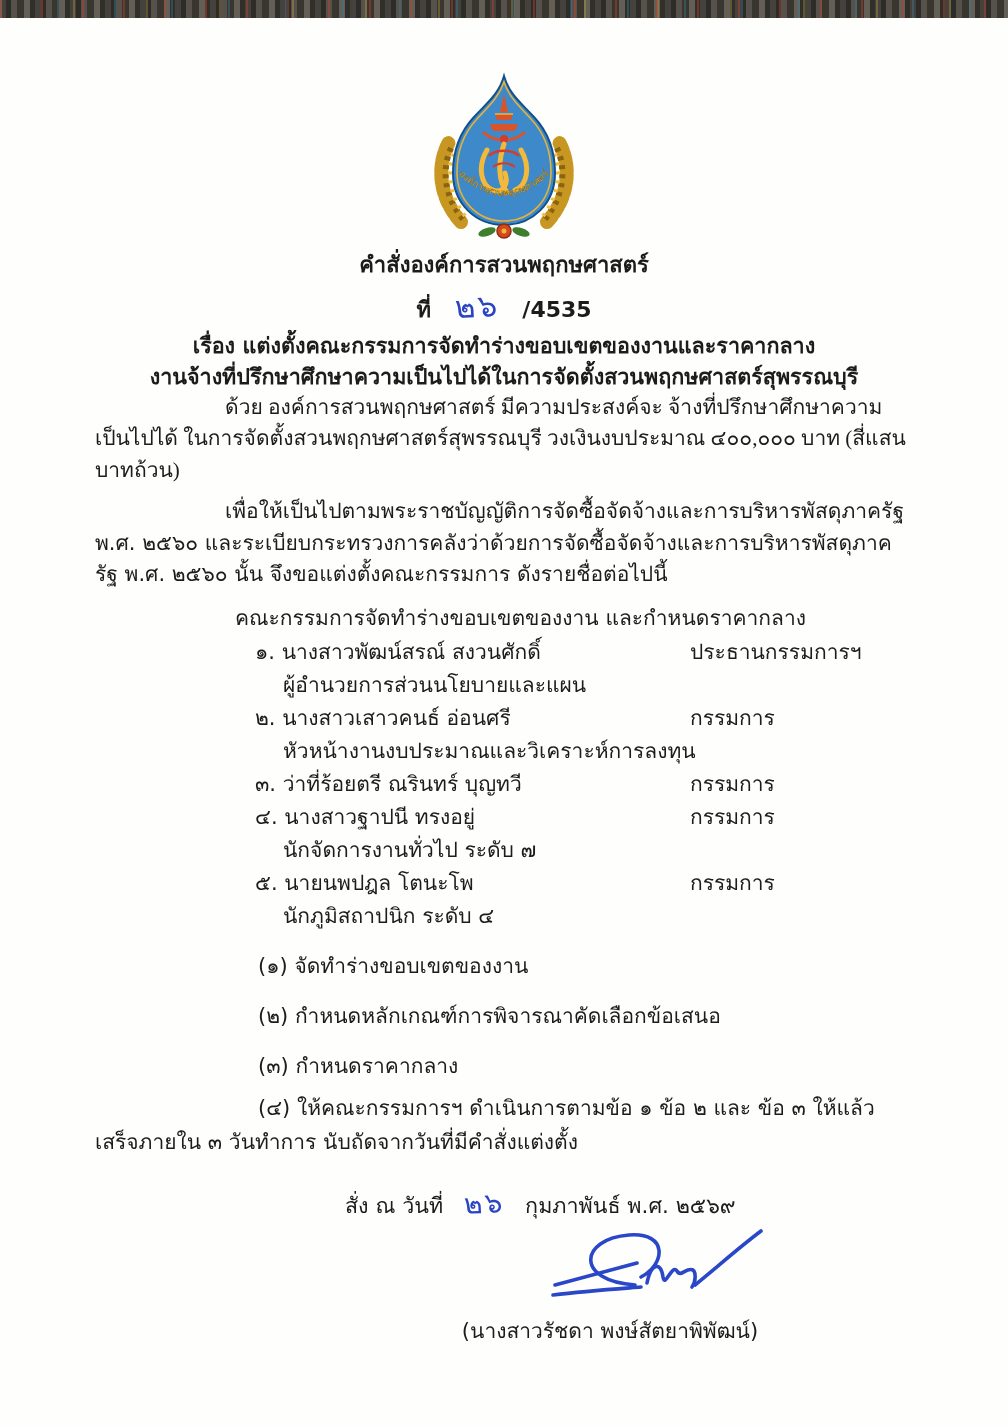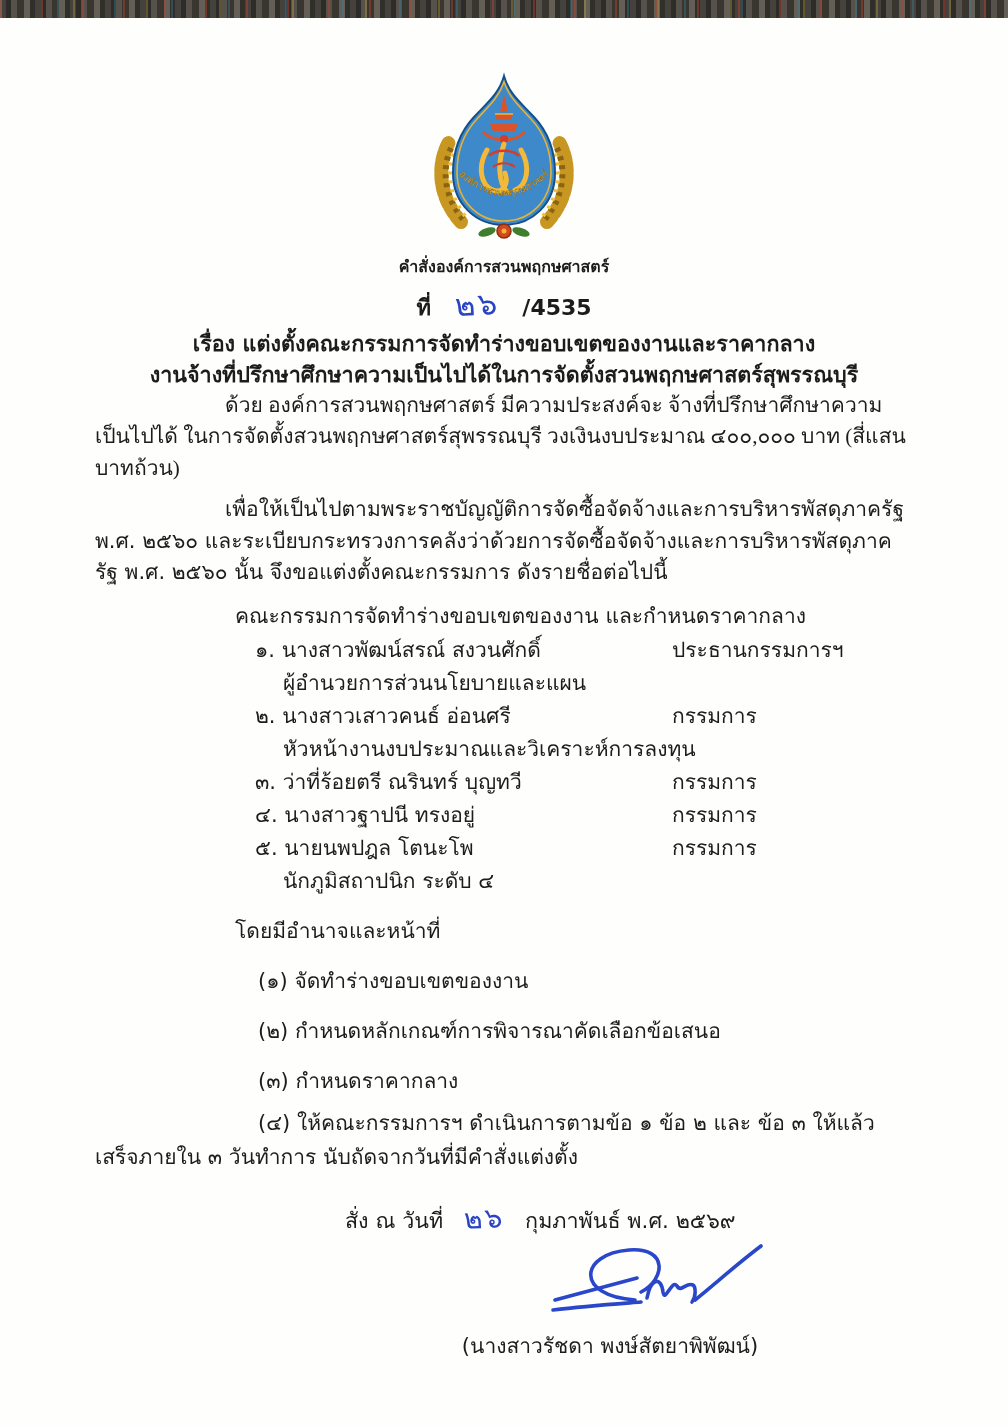--- a/index.html
+++ b/index.html
@@ -14,36 +14,36 @@
     height:18px;width:100%;
     background:
       repeating-linear-gradient(90deg, rgba(190,62,44,.45) 0 2px, transparent 2px 41px),
       repeating-linear-gradient(90deg, rgba(52,128,158,.38) 0 2px, transparent 2px 57px),
       repeating-linear-gradient(90deg, rgba(206,176,60,.30) 0 2px, transparent 2px 73px),
       repeating-linear-gradient(90deg,#45423d 0 6px,#2e2c29 6px 11px,#56524b 11px 17px,#39362f 17px 24px,#635f57 24px 30px,#312f2a 30px 35px);
   }
   .content{padding:0 95px;}
   .center{text-align:center;}
   .logo-wrap{display:flex;justify-content:center;margin-top:54px;}
-  .doc-title{margin-top:8px;font-size:16px;font-weight:700;}
+  .doc-title{margin-top:1px;font-size:22px;font-weight:700;}
   .doc-number{margin-top:2px;font-size:22px;font-weight:700;}
   .hand{
     color:#2a44c4;font-weight:400;display:inline-block;
     transform:rotate(-3deg);letter-spacing:2px;
   }
   .hand-big{font-size:31px;margin:0 16px;}
   .hand-mid{font-size:28px;margin:0 14px;}
   .subject{font-size:21.5px;font-weight:700;line-height:1.45;}
   .para{margin:0;}
   .p1{text-indent:130px;font-family:Liberation Serif, serif;}
   .p2{margin-top:10px;text-indent:130px;}
   .committee-heading{margin-top:12px;padding-left:140px;}
   .members{margin-top:2px;}
   .member-row{position:relative;padding-left:160px;line-height:33px;}
-  .member-role{position:absolute;left:577px;top:0;}
+  .member-role{position:absolute;left:595px;top:0;}
   .member-title{padding-left:188px;line-height:33px;}
   .duties-heading{margin-top:16px;padding-left:140px;line-height:34px;}
   .duty{margin-top:16px;padding-left:163px;line-height:34px;}
   .duty4{margin:8px 0 0;text-indent:163px;line-height:34px;}
   .date-line{margin-top:24px;padding-left:250px;font-size:21.5px;}
   .sig-wrap{margin-top:2px;padding-left:450px;height:88px;}
   .signer{width:430px;margin-left:300px;text-align:center;line-height:33px;margin-top:0;}
 </style>
 </head>
 <body>
@@ -132,31 +132,31 @@
         <span>๓.</span>
         <span>ว่าที่ร้อยตรี ณรินทร์ บุญทวี</span>
         <span class="member-role">กรรมการ</span>
       </div>
 
       <div class="member-row">
         <span>๔.</span>
         <span>นางสาวฐาปนี ทรงอยู่</span>
         <span class="member-role">กรรมการ</span>
       </div>
+      <div class="member-title">นักจัดการงานทั่วไป ระดับ ๗</div>
 
       <div class="member-row">
         <span>๕.</span>
         <span>นายนพปฎล โตนะโพ</span>
         <span class="member-role">กรรมการ</span>
       </div>
       <div class="member-title">นักภูมิสถาปนิก ระดับ ๔</div>
 
     </div>
 
-    <div class="duties-heading">โดยมีอำนาจและหน้าที่</div>
 
     <div class="duty">(๑) จัดทำร่างขอบเขตของงาน</div>
     <div class="duty">(๒) กำหนดหลักเกณฑ์การพิจารณาคัดเลือกข้อเสนอ</div>
     <div class="duty">(๓) กำหนดราคากลาง</div>
     <p class="duty4">(๔) ให้คณะกรรมการฯ ดำเนินการตามข้อ ๑ ข้อ ๒ และ ข้อ ๓ ให้แล้วเสร็จภายใน ๓ วันทำการ นับถัดจากวันที่มีคำสั่งแต่งตั้ง</p>
 
     <div class="date-line">
       <span>สั่ง ณ วันที่</span>
       <span class="hand hand-mid">๒๖</span>
       <span>กุมภาพันธ์ พ.ศ. ๒๕๖๙</span>

